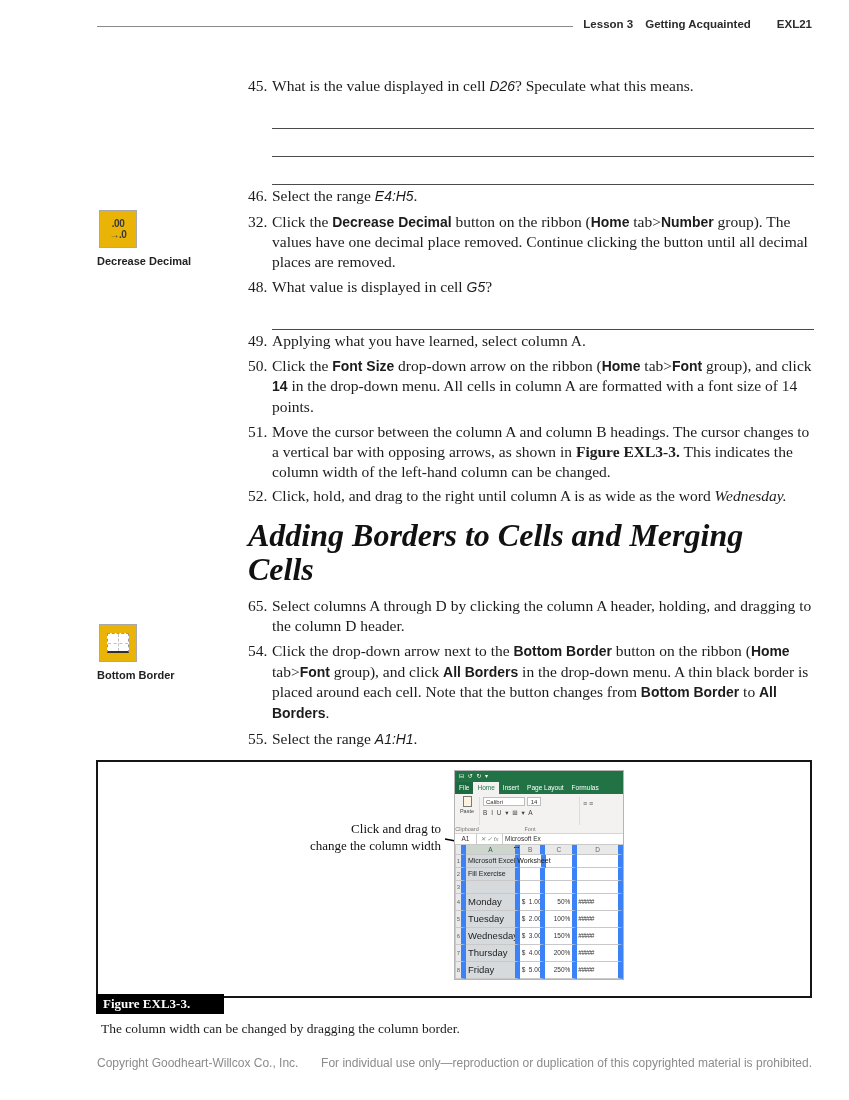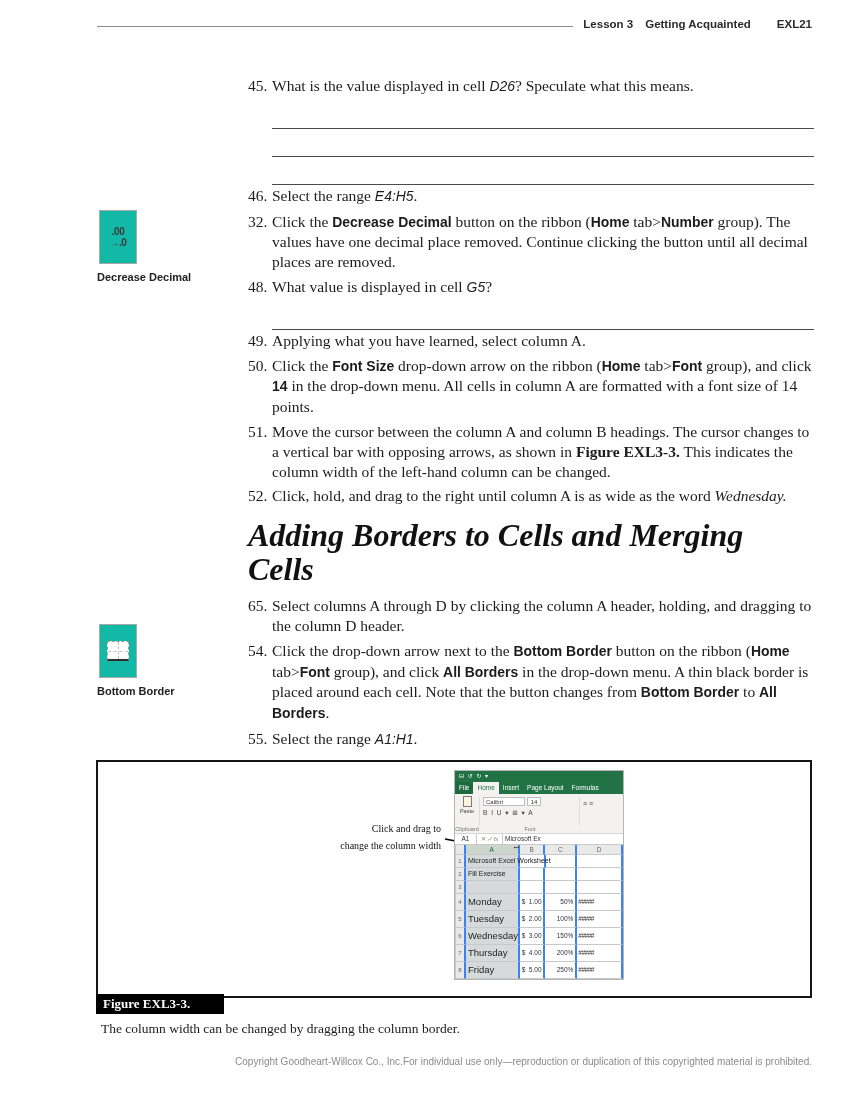--- a/index.html
+++ b/index.html
@@ -14,21 +14,21 @@
   .header-rule { flex:1; border-bottom:1px solid #8a8a8a; margin:0 10px 3px 0; }
   .header-text { font-family:"Liberation Sans", sans-serif; font-weight:bold;
                  font-size:11.5px; color:#2b2b2b; white-space:nowrap; }
   .ht-gap  { margin-left:12px; }
   .ht-gap2 { margin-left:26px; }
 
   
   .margin-icon { position:absolute; left:97px; width:130px; }
   .mi-1 { top:210px; }
   .mi-2 { top:624px; }
-  .icon-box { width:38px; height:54px; border:1px solid #a8a8a8; background:#14b8a6;
+  .icon-box { width:38px; height:38px; border:1px solid #a8a8a8; background:#eab308;
               display:flex; flex-direction:column; align-items:center; justify-content:center;
               margin-left:2px; }
   .icon-label { font-family:"Liberation Sans", sans-serif; font-weight:bold;
                 font-size:11px; margin-top:7px; color:#222; }
   .dd-top, .dd-bottom { font-family:"Liberation Sans", sans-serif; font-weight:bold;
                         font-size:10px; line-height:11px; color:#3a3a3a; letter-spacing:-0.5px; }
   .bb-inner { width:22px; height:20px; border:1px dashed #9a9a9a;
               border-bottom:2px solid #2f2f2f; position:relative; background:#fff; }
   .bb-inner::before { content:""; position:absolute; left:50%; top:0; bottom:0; border-left:1px dashed #c0c0c0; }
   .bb-inner::after  { content:""; position:absolute; top:50%; left:0; right:0; border-top:1px dashed #c0c0c0; }
@@ -44,21 +44,21 @@
   .seg-i  { font-style:italic; }
   .seg-bs { font-weight:bold; }
   .blank-line { height:27px; border-bottom:1px solid #4a4a4a; margin:0 0 1px 24px; }
   .section-heading { font-style:italic; font-weight:bold; font-size:32px;
                      line-height:34px; margin:12px 0 10px 0; color:#111; }
 
   
   .figure-box { position:absolute; left:96px; top:760px; width:716px; height:238px;
                 border:2px solid #151515; background:#fff; }
   .fig-annotation { position:absolute; left:160px; top:58px; width:183px;
-                    text-align:right; font-size:10px; line-height:17px; color:#111; }
+                    text-align:right; font-size:13px; line-height:17px; color:#111; }
   .fig-arrow { position:absolute; left:346px; top:72px; width:80px; height:26px; }
 
   
   .excel { position:absolute; left:356px; top:8px; width:170px; border:1px solid #b5b5b5;
            font-family:"Liberation Sans", sans-serif; background:#fff; }
   .xl-titlebar { height:11px; background:#217346; color:#fff; font-size:6px;
                  line-height:11px; padding-left:4px; letter-spacing:1px; }
   .xl-tabs { height:12px; background:#217346; display:flex; align-items:stretch; }
   .xl-tab { color:#fff; font-size:6.5px; line-height:12px; padding:0 4px; white-space:nowrap; }
   .xl-tab.file { background:#1e6a40; }
@@ -85,21 +85,21 @@
   .xl-namebox { width:22px; border-right:1px solid #c9c9c9; font-size:6.5px;
                 line-height:10px; text-align:center; color:#333; }
   .xl-fnicons { width:26px; border-right:1px solid #c9c9c9; font-size:6px;
                 line-height:10px; text-align:center; color:#6f8b6f; font-style:italic; }
   .xl-ftext { flex:1; font-size:6.5px; line-height:10px; padding-left:2px; color:#333;
               white-space:nowrap; overflow:hidden; }
   .xl-grid { border-left:1px solid #c9c9c9; background:#fff; }
   .xr { display:flex; height:13px; }
   .xr.head { height:10px; }
   .xr.tall { height:17px; }
-  .xc { border-right:2px solid #3b82f6; border-bottom:1px solid #c9c9c9;
+  .xc { border-right:5px solid #3b82f6; border-bottom:1px solid #c9c9c9;
         overflow:hidden; white-space:nowrap; font-size:6.5px; color:#333;
         display:block; line-height:12px; }
   .xr.head .xc { line-height:9px; background:#e9e9e9; text-align:center; color:#666; }
   .xr.tall .xc { line-height:16px; }
   .corner { width:10px; background:#e9e9e9; }
   .colhead { }
   .col0 { width:54px; } .col1 { width:26px; } .col2 { width:32px; } .col3 { width:46px; }
   .rownum { width:10px; background:#e9e9e9; text-align:center; font-size:6px; color:#666; }
   .selhead { background:#ccd6cd !important; color:#1f5c3d !important; }
   .colA { background:#d6dadd; padding-left:2px; font-size:9.5px; color:#222; }
@@ -110,22 +110,22 @@
   .xl-resize-cursor { position:absolute; left:57px; top:70px; font-size:9px; font-weight:bold;
                       color:#000; text-shadow:0 0 2px #fff; z-index:5; }
 
   
   .figure-label { position:absolute; left:96px; top:994px; background:#000; color:#fff;
                   font-weight:bold; font-size:13px; line-height:15px; padding:2px 34px 3px 7px; }
   .figure-caption { position:absolute; left:101px; top:1021px; font-size:13.5px; color:#1c1c1c; }
 
   
   .page-footer { position:absolute; left:97px; top:1056px; width:715px; display:flex;
-                 justify-content:flex-end; font-family:"Liberation Sans", sans-serif;
-                 font-size:10px; color:#8b8b8b; }
+                 justify-content:space-between; font-family:"Liberation Sans", sans-serif;
+                 font-size:12px; color:#8b8b8b; }
 </style>
 </head>
 <body>
 
 <div class="page">
 
   <header class="page-header">
     <span class="header-rule"></span>
     <span class="header-text">Lesson 3</span>
     <span class="header-text ht-gap">Getting Acquainted</span>

